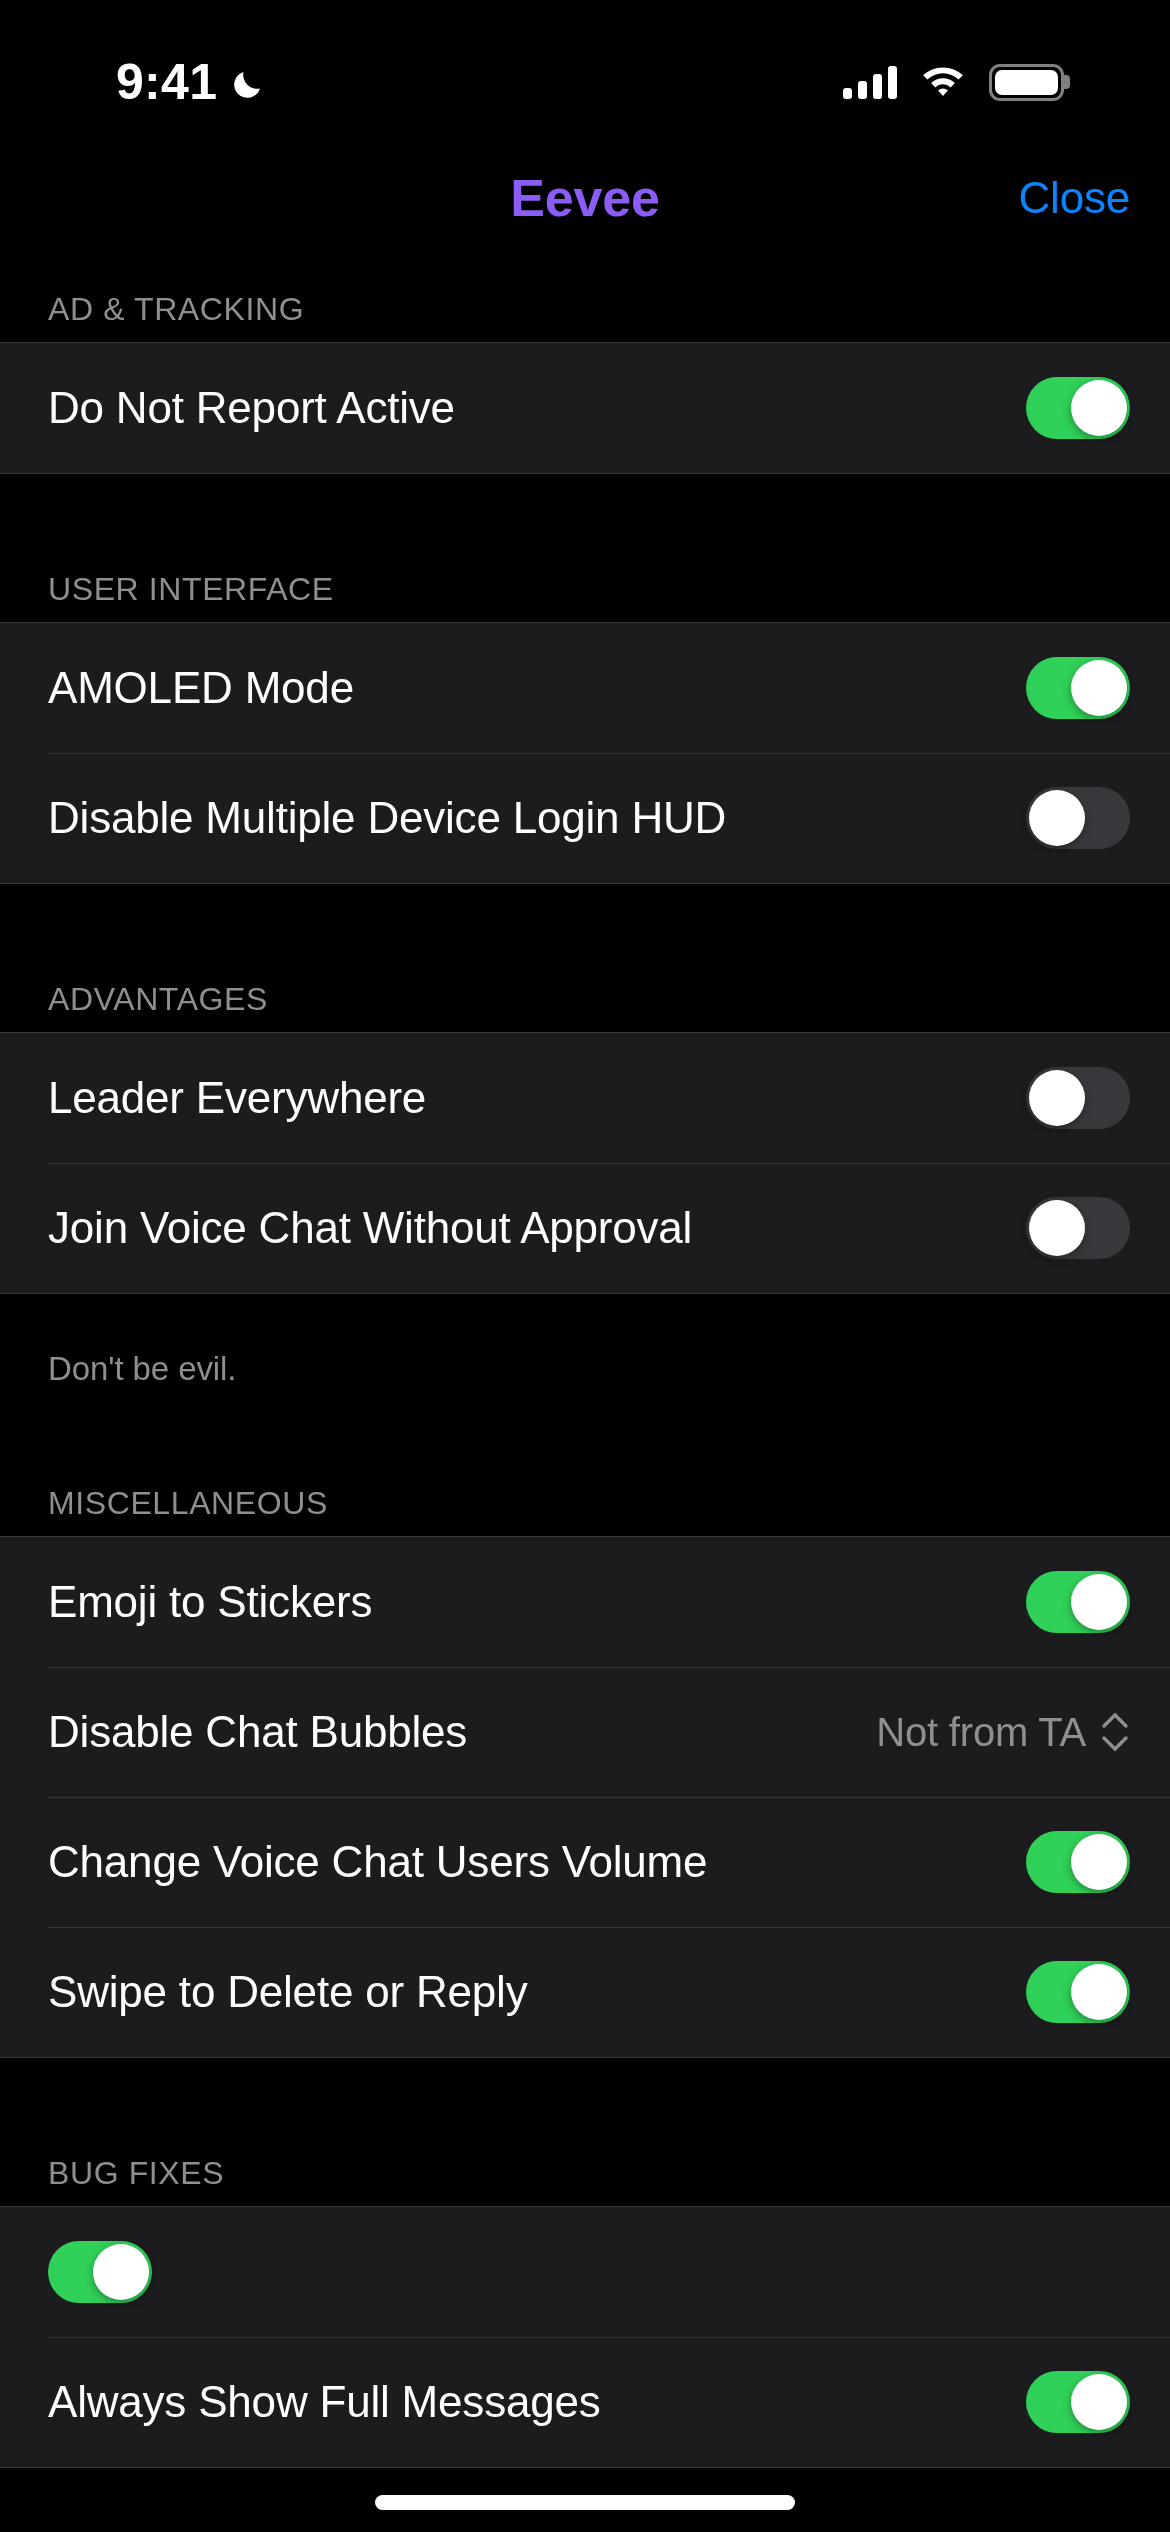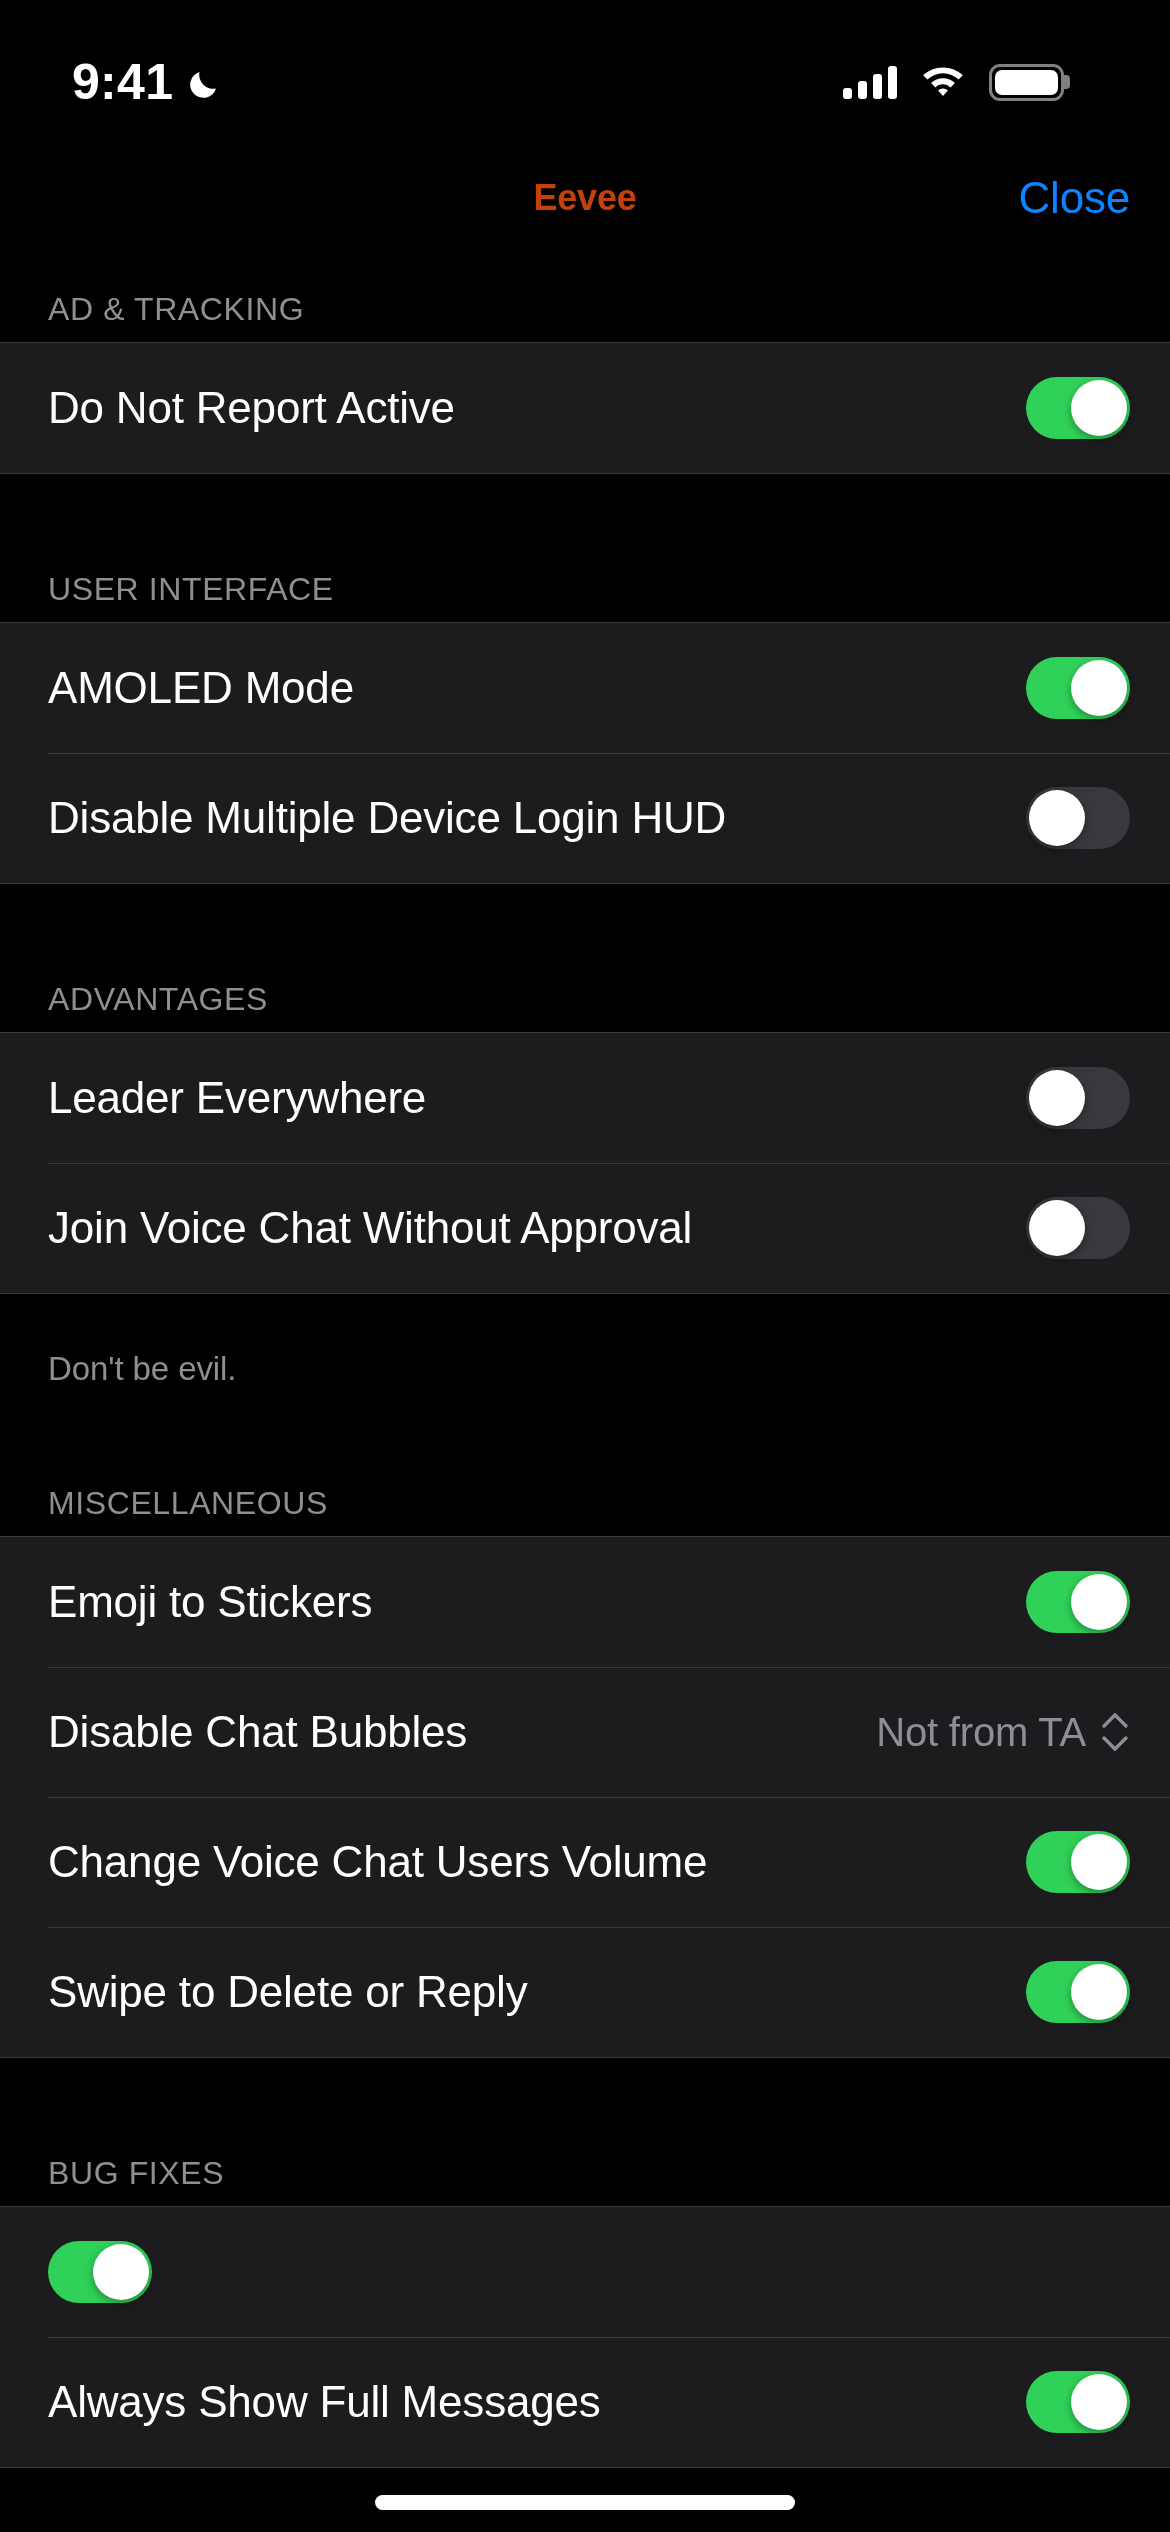--- a/index.html
+++ b/index.html
@@ -30,21 +30,21 @@
     display:flex;
     align-items:center;
     justify-content:space-between;
     padding:0 62px 0 0;
     position:relative;
   }
   .status-left {
     display:flex;
     align-items:center;
     gap:12px;
-    padding-left:72px;
+    padding-left:116px;
     margin-top:14px;
   }
   .status-time {
     color:#ffffff;
     font-size:50px;
     font-weight:bold;
     letter-spacing:0.3px;
     line-height:1;
   }
   .moon-icon { display:block; margin-top:2px; }
@@ -102,22 +102,22 @@
   
   .nav-bar {
     flex:0 0 96px;
     height:96px;
     position:relative;
     display:flex;
     align-items:center;
     justify-content:center;
   }
   .nav-title {
-    color:#c2410c;
-    font-size:36px;
+    color:#8b5cf6;
+    font-size:52px;
     font-weight:bold;
     letter-spacing:-0.2px;
   }
   .nav-close {
     position:absolute;
     right:40px;
     top:50%;
     transform:translateY(-50%);
     color:#0A84FF;
     font-size:44px;

